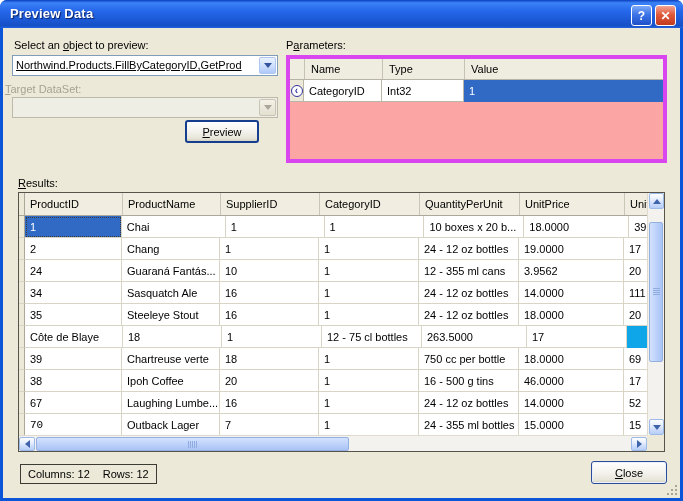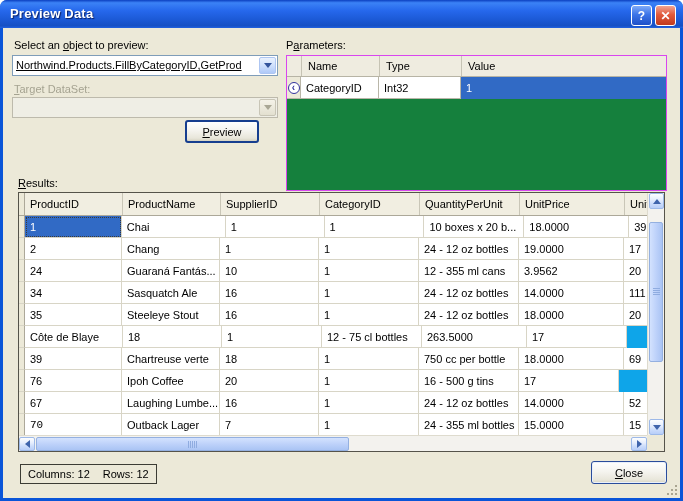--- a/index.html
+++ b/index.html
@@ -27,21 +27,21 @@
   .combo.dis{background:#EFEEE5;border-color:#BDBAAC;}
   .cbtn.dis{background:linear-gradient(180deg,#F4F2E8 0%,#E3E0D0 100%);border-color:#C8C5B6;}
   .tri-dn{width:0;height:0;border-left:4px solid transparent;border-right:4px solid transparent;border-top:5px solid #33549C;}
   .tri-dn.gray{border-top-color:#A9A795;}
   
   .xpbtn{position:absolute;border:1px solid #2A4C9B;border-radius:3px;box-sizing:border-box;
     background:linear-gradient(180deg,#FFFFFF 0%,#F5F4EF 45%,#E8E6DA 85%,#D6D3C2 100%);
     display:flex;align-items:center;justify-content:center;box-shadow:inset 0 0 0 1px #E9F0FA;}
   .xpbtn.default{border:2px solid #163E8F;box-shadow:none;}
   
-  .ptable{position:absolute;left:283px;top:27px;width:381px;height:136px;border:1px solid #d946ef;background:#15803d;box-sizing:border-box;}
+  .ptable{position:absolute;left:283px;top:27px;width:381px;height:108px;border:4px solid #d946ef;background:#fca5a5;box-sizing:border-box;}
   .phead{display:flex;height:20px;background:#EFECE0;border-bottom:1px solid #B7B4A5;}
   .phcell{box-sizing:border-box;display:flex;align-items:center;padding-left:6px;border-left:1px solid #C6C3B4;}
   .phcell:first-child{border-left:none;}
   .prow{display:flex;height:22px;}
   .pcell{box-sizing:border-box;display:flex;align-items:center;padding-left:5px;background:#fff;border:1px solid #B9B6A8;border-top:none;border-left:none;}
   .pind{box-sizing:border-box;background:#ECE9D8;border-right:1px solid #B9B6A8;border-bottom:1px solid #B9B6A8;display:flex;align-items:center;justify-content:center;padding:0;}
   .pind-icon{width:12px;height:12px;border:1px solid #33339C;border-radius:50%;color:#33339C;font-weight:bold;font-size:10px;line-height:10px;display:flex;align-items:center;justify-content:center;box-sizing:border-box;background:#fff;}
   .pcell.selval{background:#316AC5;color:#fff;border-color:#316AC5;}
   
   .grid{position:absolute;left:15px;top:164px;width:647px;height:260px;border:1px solid #55534A;background:#ECE9D8;box-sizing:border-box;}
@@ -103,21 +103,21 @@
     <div class="lbl" style="left:11px;top:11px;">
       <span>Select an </span><span class="u">o</span><span>bject to preview:</span>
     </div>
     <div class="combo" style="left:9px;top:27px;width:266px;">
       <div class="ctext">Northwind.Products.FillByCategoryID,GetProd</div>
       <div class="cbtn">
         <div class="tri-dn"></div>
       </div>
     </div>
 
-    <div class="lbl dis" style="left:11px;top:55px;">
+    <div class="lbl dis" style="left:2px;top:55px;">
       <span></span><span class="u">T</span><span>arget DataSet:</span>
     </div>
     <div class="combo dis" style="left:9px;top:69px;width:266px;">
       <div class="ctext"></div>
       <div class="cbtn dis">
         <div class="tri-dn gray"></div>
       </div>
     </div>
 
     <div class="xpbtn default" style="left:182px;top:92px;width:74px;height:23px;">
@@ -225,25 +225,26 @@
               <div class="gcell" style="width: 97px;">39</div>
               <div class="gcell" style="width: 98px;">Chartreuse verte</div>
               <div class="gcell" style="width: 99px;">18</div>
               <div class="gcell" style="width: 100px;">1</div>
               <div class="gcell" style="width: 100px;">750 cc per bottle</div>
               <div class="gcell" style="width: 105px;">18.0000</div>
               <div class="gcell" style="width: 100px;">69</div>
             </div>
             <div class="grow">
               <div class="gcell rowhdr" style="width: 6px;"></div>
-              <div class="gcell" style="width: 97px;">76</div>
+              <div class="gcell" style="width: 97px;">38</div>
               <div class="gcell" style="width: 98px;">Ipoh Coffee</div>
               <div class="gcell" style="width: 99px;">20</div>
               <div class="gcell" style="width: 100px;">1</div>
               <div class="gcell" style="width: 100px;">16 - 500 g tins</div>
+              <div class="gcell" style="width: 105px;">46.0000</div>
               <div class="gcell" style="width: 100px;">17</div>
             </div>
             <div class="grow">
               <div class="gcell rowhdr" style="width: 6px;"></div>
               <div class="gcell" style="width: 97px;">67</div>
               <div class="gcell" style="width: 98px;">Laughing Lumbe...</div>
               <div class="gcell" style="width: 99px;">16</div>
               <div class="gcell" style="width: 100px;">1</div>
               <div class="gcell" style="width: 100px;">24 - 12 oz bottles</div>
               <div class="gcell" style="width: 105px;">14.0000</div>

